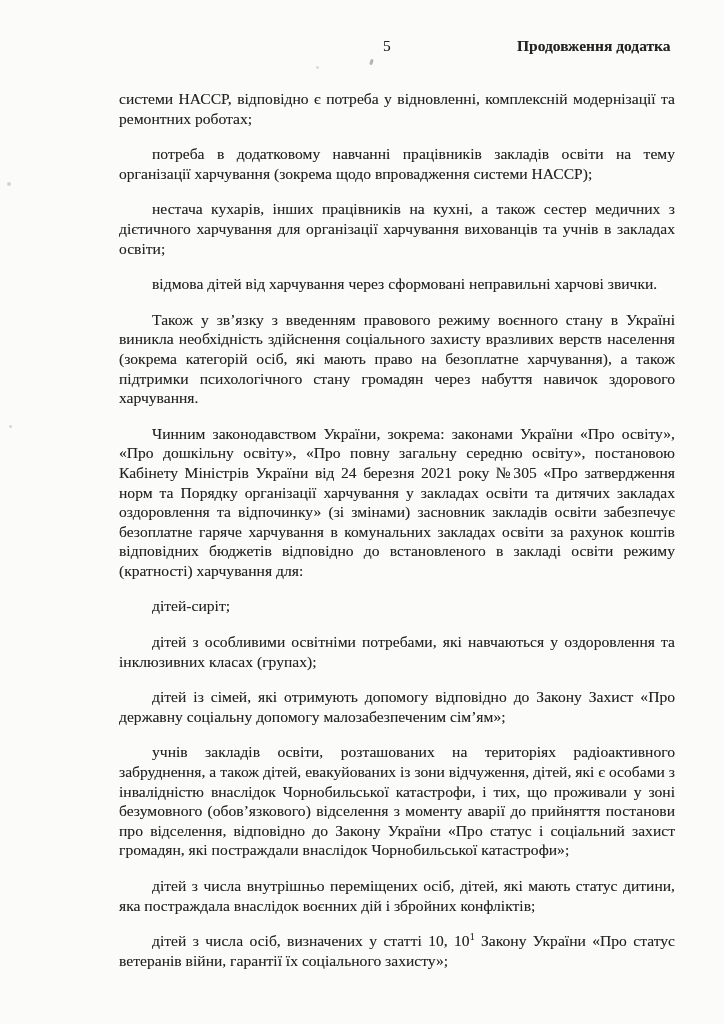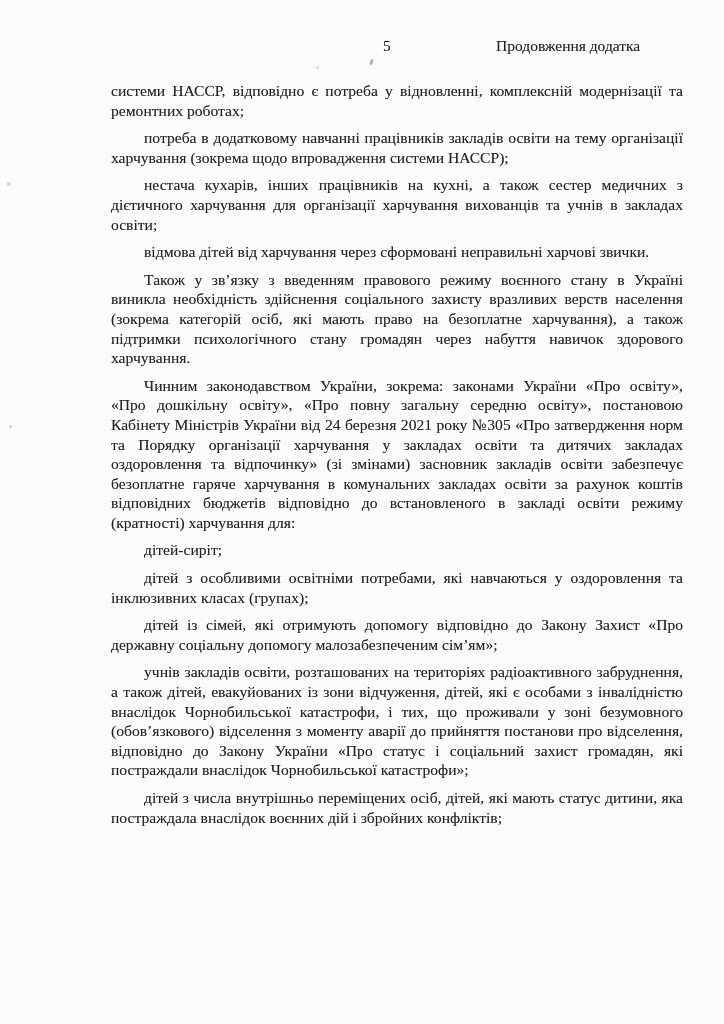--- a/index.html
+++ b/index.html
@@ -19,33 +19,33 @@
     text-shadow: 0 0 0.4px rgba(20,20,20,0.35);
   }
   .page-header span {
     position: absolute;
     top: 36px;
     font-size: 15.5px;
     line-height: 19px;
     white-space: nowrap;
   }
   .page-number { left: 383px; }
-  .header-note { left: 496px; }
+  .header-note { left: 517px; font-weight: bold; }
   .body-text {
     position: absolute;
     left: 103px;
     top: 73px;
     width: 588px;
     font-size: 15.6px;
     line-height: 19.6px;
     text-align: justify;
     text-justify: inter-word;
   }
   .para {
-    margin: 8px;
+    margin: 16px;
     text-indent: 33px;
   }
   .para.no-indent { text-indent: 0; }
   sup.ssup {
     font-size: 10px;
     line-height: 0;
     vertical-align: super;
   }
   .scan-speck {
     position: absolute;
@@ -72,20 +72,21 @@
     <p class="para">потреба в додатковому навчанні працівників закладів освіти на тему організації харчування (зокрема щодо впровадження системи НАССР);</p>
     <p class="para">нестача кухарів, інших працівників на кухні, а також сестер медичних з дієтичного харчування для організації харчування вихованців та учнів в закладах освіти;</p>
     <p class="para">відмова дітей від харчування через сформовані неправильні харчові звички.</p>
     <p class="para">Також у зв’язку з введенням правового режиму воєнного стану в Україні виникла необхідність здійснення соціального захисту вразливих верств населення (зокрема категорій осіб, які мають право на безоплатне харчування), а також підтримки психологічного стану громадян через набуття навичок здорового харчування.</p>
     <p class="para">Чинним законодавством України, зокрема: законами України «Про освіту», «Про дошкільну освіту», «Про повну загальну середню освіту», постановою Кабінету Міністрів України від 24 березня 2021 року №305 «Про затвердження норм та Порядку організації харчування у закладах освіти та дитячих закладах оздоровлення та відпочинку» (зі змінами) засновник закладів освіти забезпечує безоплатне гаряче харчування в комунальних закладах освіти за рахунок коштів відповідних бюджетів відповідно до встановленого в закладі освіти режиму (кратності) харчування для:</p>
     <p class="para">дітей-сиріт;</p>
     <p class="para">дітей з особливими освітніми потребами, які навчаються у оздоровлення та інклюзивних класах (групах);</p>
     <p class="para">дітей із сімей, які отримують допомогу відповідно до Закону Захист «Про державну соціальну допомогу малозабезпеченим сім’ям»;</p>
     <p class="para">учнів закладів освіти, розташованих на територіях радіоактивного забруднення, а також дітей, евакуйованих із зони відчуження, дітей, які є особами з інвалідністю внаслідок Чорнобильської катастрофи, і тих, що проживали у зоні безумовного (обов’язкового) відселення з моменту аварії до прийняття постанови про відселення, відповідно до Закону України «Про статус і соціальний захист громадян, які постраждали внаслідок Чорнобильської катастрофи»;</p>
     <p class="para">дітей з числа внутрішньо переміщених осіб, дітей, які мають статус дитини, яка постраждала внаслідок воєнних дій і збройних конфліктів;</p>
+    <p class="para"><span>дітей з числа осіб, визначених у статті 10, 10</span><sup class="ssup">1</sup><span> Закону України «Про статус ветеранів війни, гарантії їх соціального захисту»;</span></p>
   </div>
 
   <div class="scan-speck speck-1"></div>
   <div class="scan-speck speck-2"></div>
   <div class="scan-speck speck-3"></div>
   <div class="scan-speck speck-4"></div>
 
 </div>
 
 </body></html>

